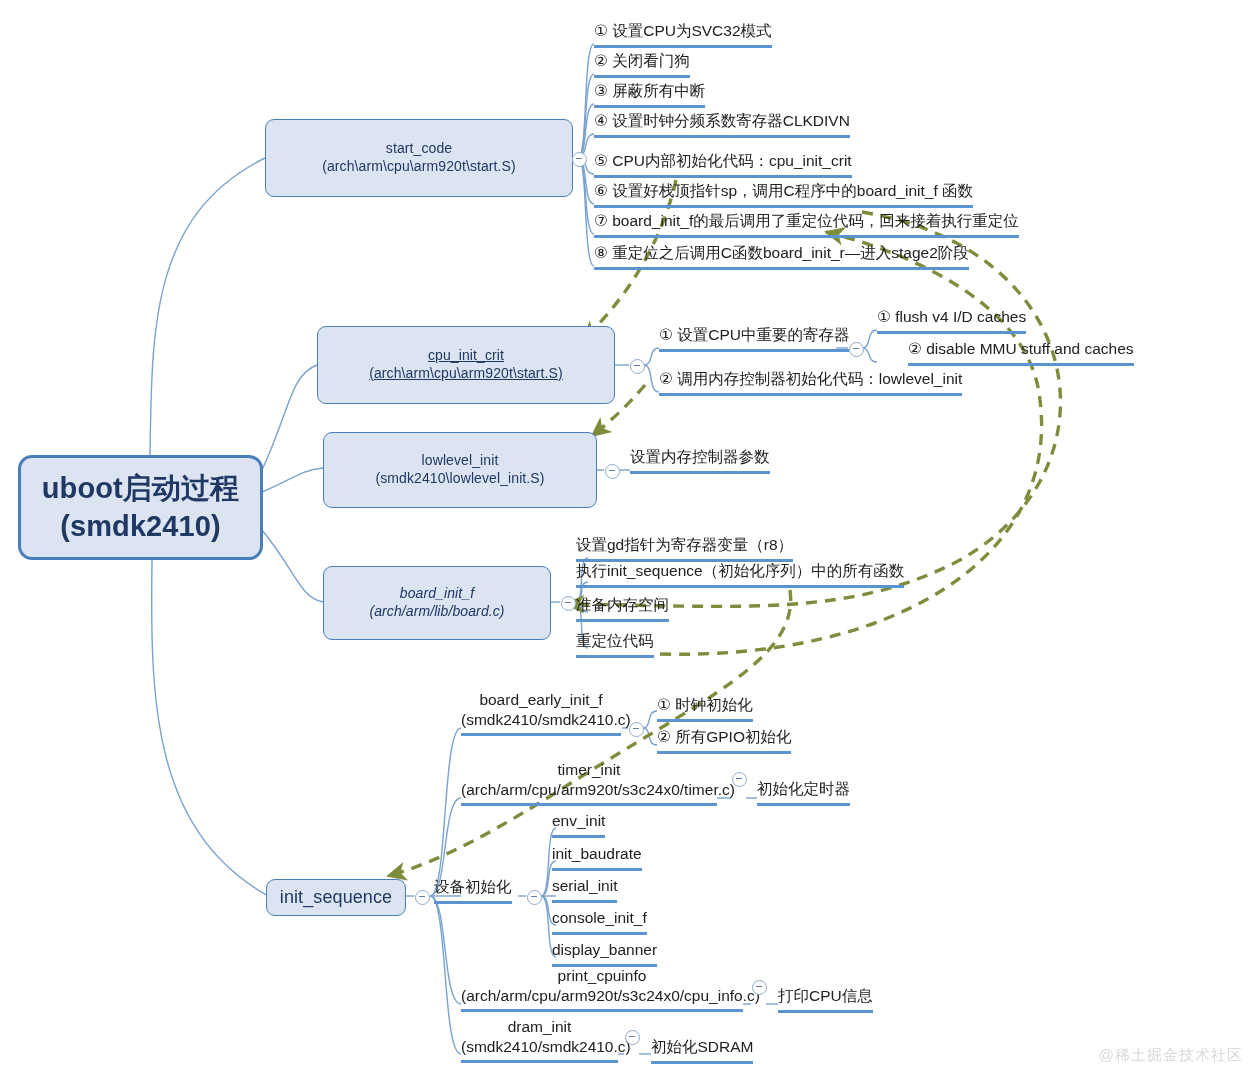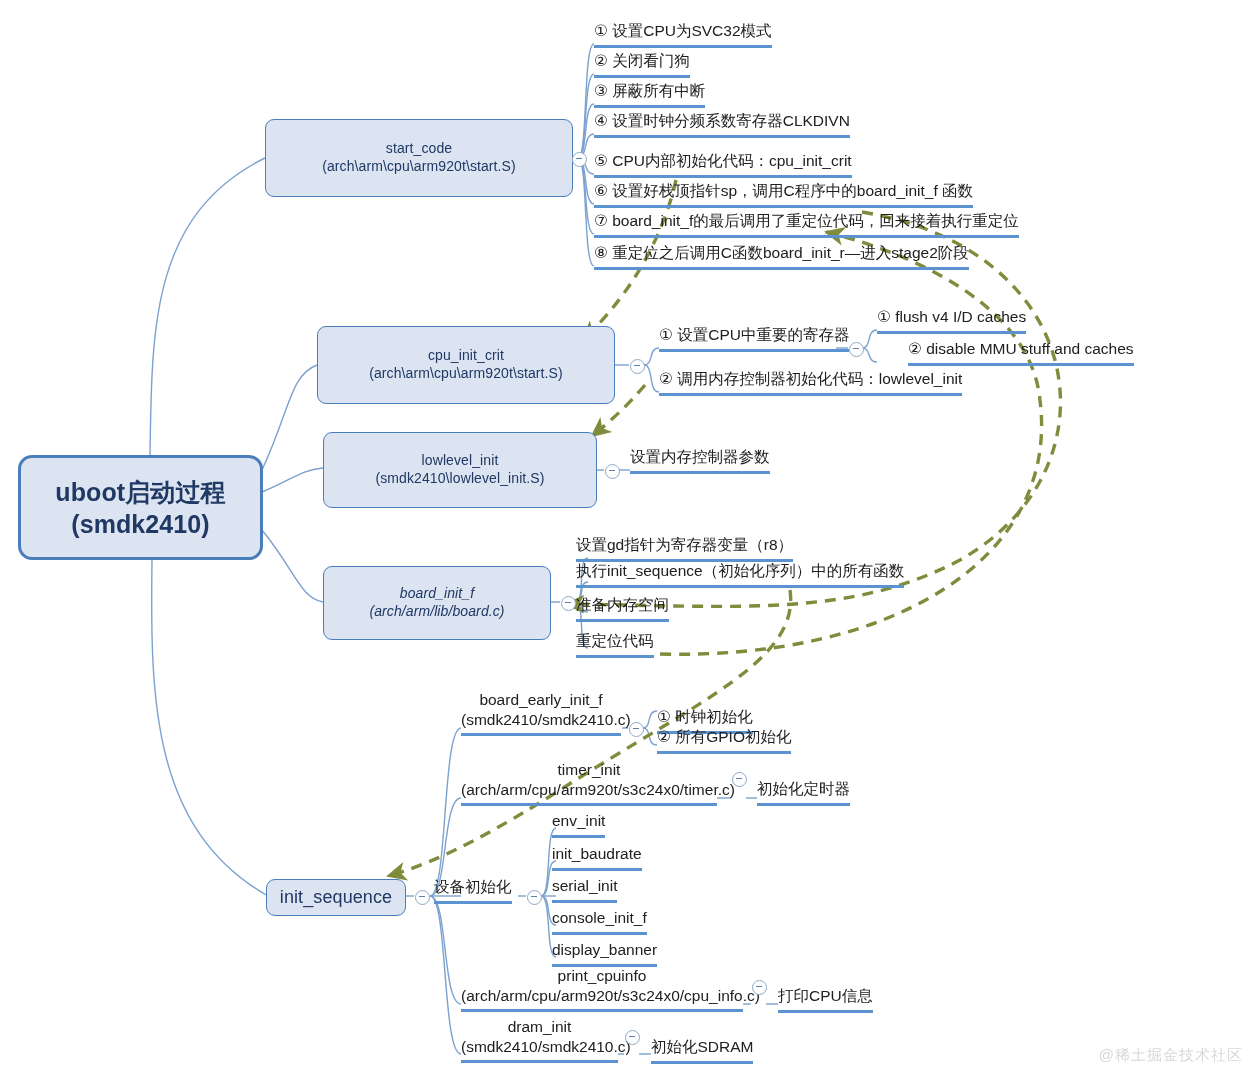--- a/index.html
+++ b/index.html
@@ -40,21 +40,21 @@
     font-size: 14px;
     letter-spacing: .1px;
     z-index: 5;
   }
   .node .l1 { white-space: nowrap; }
   .node .l2 { white-space: nowrap; }
   .node.root {
     border-width: 3px;
     border-radius: 14px;
     font-weight: bold;
-    font-size: 25px;
+    font-size: 29px;
     color: #1f3864;
   }
   
   .leaf {
     position: absolute;
     box-sizing: border-box;
     color: #202020;
     font-size: 15.5px;
     white-space: nowrap;
     padding-bottom: 3px;
@@ -216,21 +216,21 @@
 
   <div class="leaf" style="left:594px; top:20px;">① 设置CPU为SVC32模式</div>
   <div class="leaf" style="left:594px; top:50px;">② 关闭看门狗</div>
   <div class="leaf" style="left:594px; top:80px;">③ 屏蔽所有中断</div>
   <div class="leaf" style="left:594px; top:110px;">④ 设置时钟分频系数寄存器CLKDIVN</div>
   <div class="leaf" style="left:594px; top:150px;">⑤ CPU内部初始化代码：cpu_init_crit</div>
   <div class="leaf" style="left:594px; top:180px;">⑥ 设置好栈顶指针sp，调用C程序中的board_init_f 函数</div>
   <div class="leaf" style="left:594px; top:210px;">⑦ board_init_f的最后调用了重定位代码，回来接着执行重定位</div>
   <div class="leaf" style="left:594px; top:242px;">⑧ 重定位之后调用C函数board_init_r—进入stage2阶段</div>
 
-  <div class="node" style="left:317px; top:326px; width:298px; height:78px;">
+  <div class="node" style="left:317px; top:326px; width:298px; height:78px;text-decoration:underline;">
     <div class="l1">cpu_init_crit</div>
     <div class="l2">(arch\arm\cpu\arm920t\start.S)</div>
   </div>
   <div class="collapse" style="left:630px; top:359px;"></div>
 
   <div class="leaf" style="left:659px; top:324px;">① 设置CPU中重要的寄存器</div>
   <div class="leaf" style="left:659px; top:368px;">② 调用内存控制器初始化代码：lowlevel_init</div>
   <div class="collapse" style="left:849px; top:342px;"></div>
   <div class="leaf" style="left:877px; top:306px;">①  flush v4 I/D caches</div>
   <div class="leaf" style="left:877px; top:338px;margin-left:31px;">② disable MMU stuff and caches</div>
@@ -255,21 +255,21 @@
   <div class="node" style="left:266px; top:879px; width:140px; height:37px; font-size:18px;">
     <div class="l1">init_sequence</div>
   </div>
   <div class="collapse" style="left:415px; top:890px;"></div>
 
   <div class="leaf two" style="left:461px; top:690px; width:160px;">
     <span>board_early_init_f</span>
     <span>(smdk2410/smdk2410.c)</span>
   </div>
   <div class="collapse" style="left:629px; top:722px;"></div>
-  <div class="leaf" style="left:657px; top:694px;margin-top:12px;">① 时钟初始化</div>
+  <div class="leaf" style="left:657px; top:694px;">① 时钟初始化</div>
   <div class="leaf" style="left:657px; top:726px;">② 所有GPIO初始化</div>
 
   <div class="leaf two" style="left:461px; top:760px; width:256px;">
     <span>timer_init</span>
     <span>(arch/arm/cpu/arm920t/s3c24x0/timer.c)</span>
   </div>
   <div class="collapse" style="left:732px; top:772px;"></div>
   <div class="leaf" style="left:757px; top:778px;">初始化定时器</div>
 
   <div class="leaf" style="left:434px; top:876px;">设备初始化</div>

